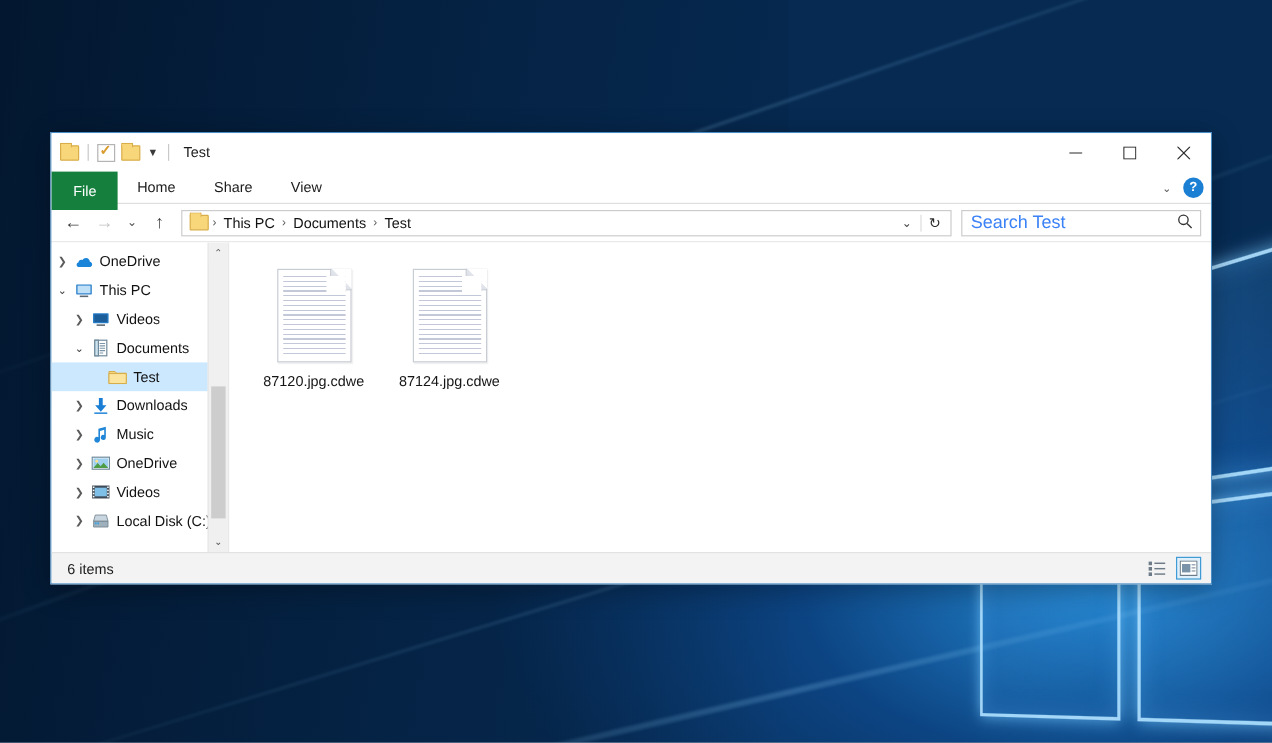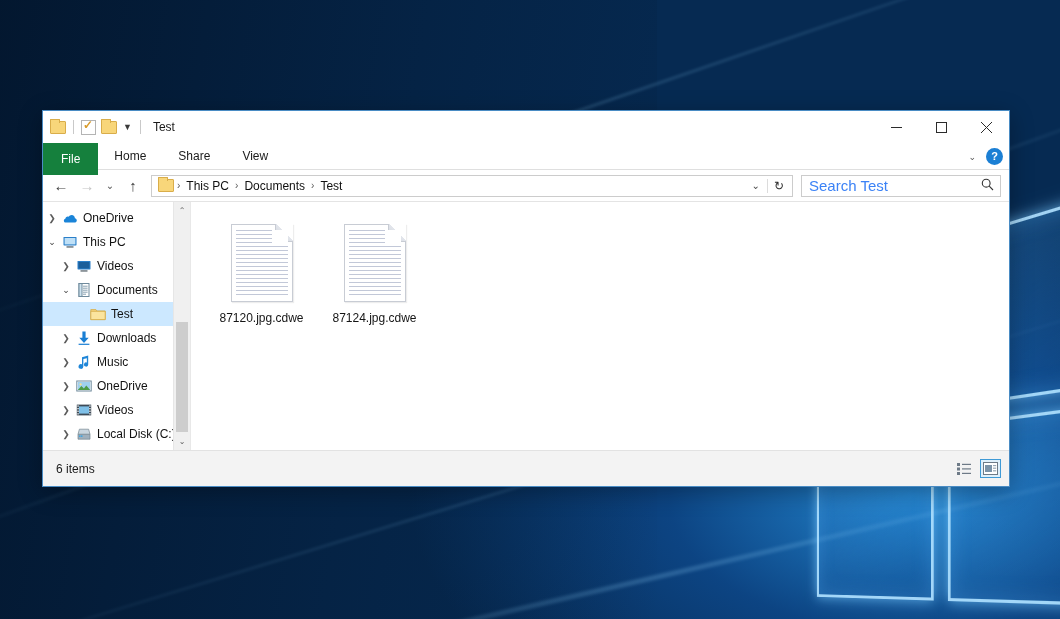--- a/index.html
+++ b/index.html
@@ -274,21 +274,21 @@
   .doc-lines::after {
     content:''; position:absolute; right:0; top:0; width:16px; height:14px; background:#fff;
   }
   .file-name {
     margin-top: 9px; font-size: 12px; color: #151515;
     text-align: center; line-height: 1.25;
   }
 
   
   .statusbar {
-    height: 36px; flex: none;
+    height: 26px; flex: none;
     background: #f3f3f3;
     border-top: 1px solid #e2e2e2;
     display: flex; align-items: center; justify-content: space-between;
     padding: 0 8px 0 13px;
     font-size: 12px; color: #1a1a1a;
   }
   .view-btns { display: flex; align-items: center; gap: 5px; }
   .view-btn {
     width: 21px; height: 19px;
     display: flex; align-items: center; justify-content: center;

